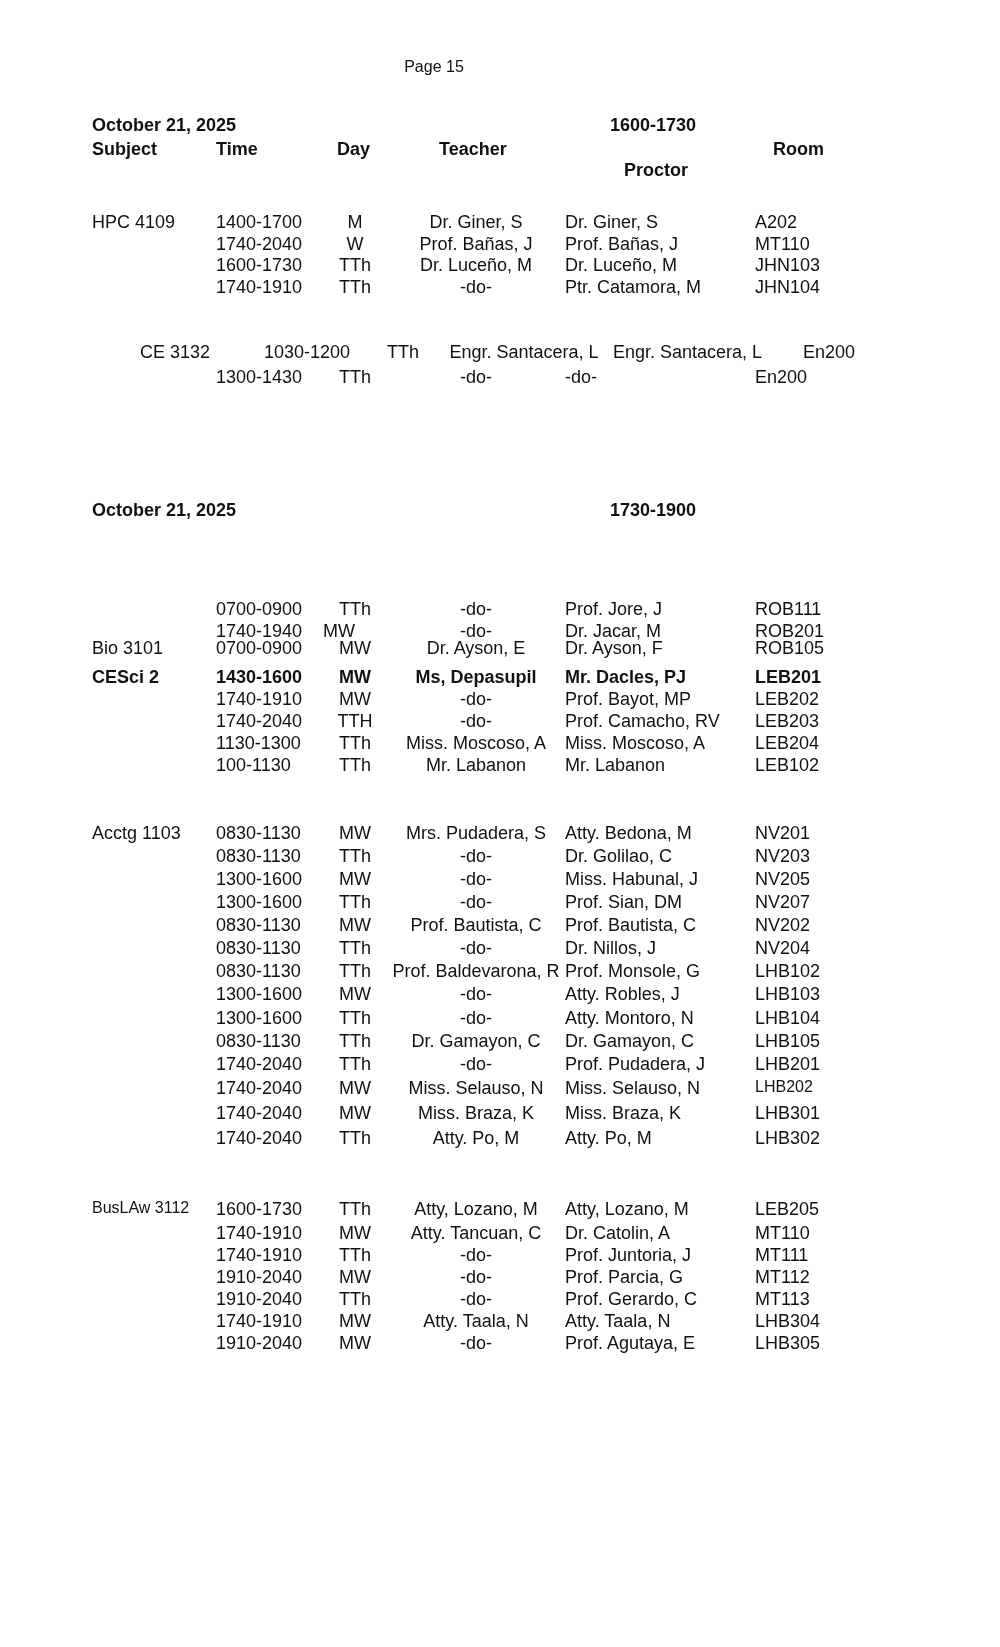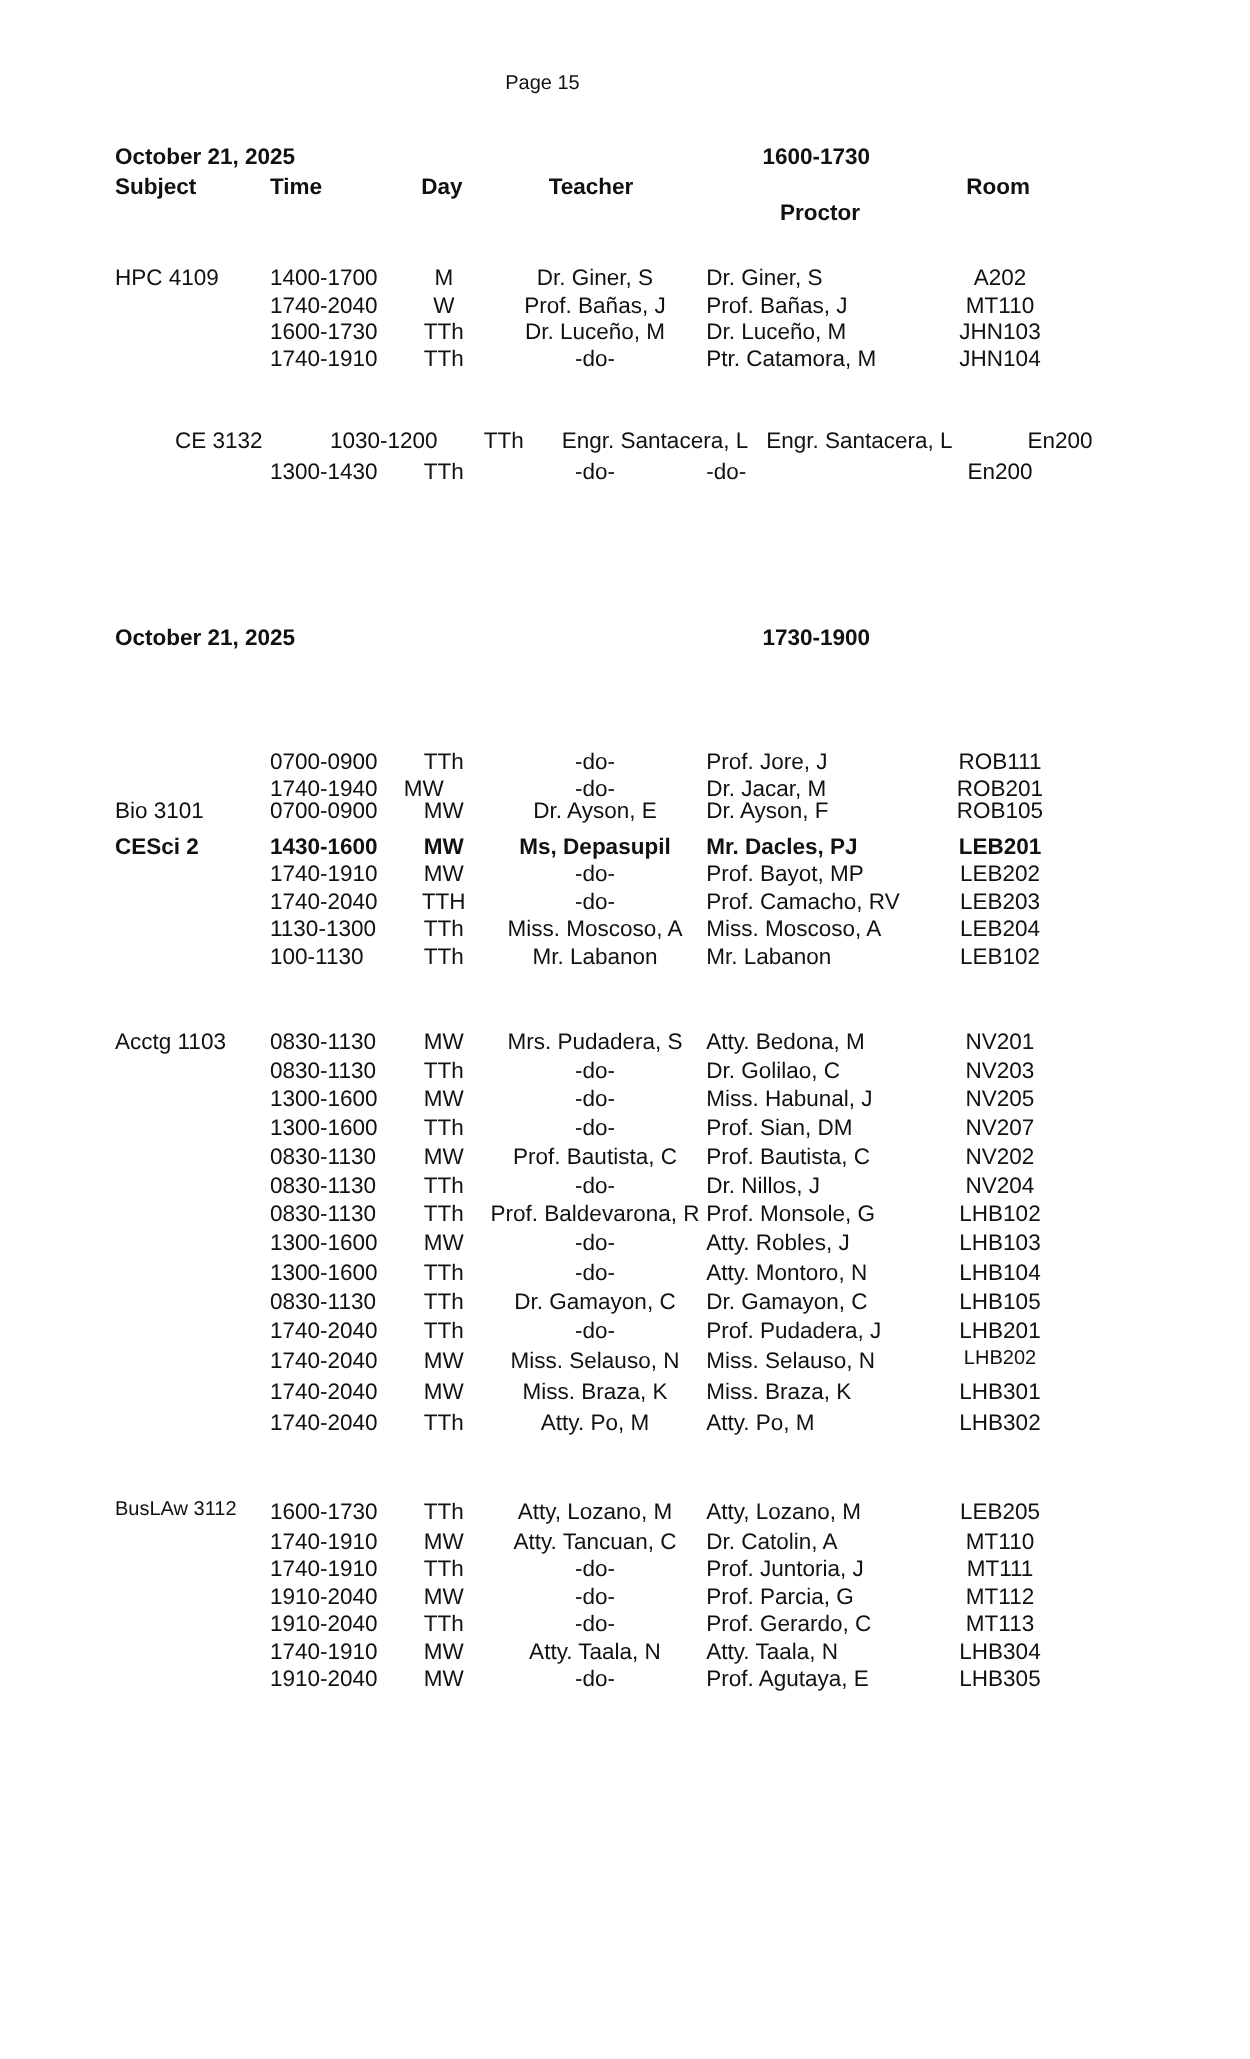--- a/index.html
+++ b/index.html
@@ -7,21 +7,21 @@
            font-family: "Liberation Sans", sans-serif; color: #111; }
     .page-num { position: absolute; top: 58px; left: 0; width: 868px; text-align: center; font-size: 16px; }
     .hdr { position: absolute; font-weight: bold; font-size: 18px; text-align: center; }
     .row { position: absolute; left: 0; width: 1000px; height: 22px; font-size: 18px; }
     .row span { position: absolute; top: 0; white-space: nowrap; }
     .c-subj { left: 92px; }
     .c-time { left: 216px; }
     .c-day  { left: 325px; width: 60px; text-align: center; }
     .c-teach { left: 385px; width: 182px; text-align: center; }
     .c-proc { left: 565px; }
-    .c-room { left: 755px; width: 90px; text-align: center; }
+    .c-room { left: 755px; width: 90px; }
     .small { font-size: 16px; }
     .day-left { text-align: left !important; left: 323px !important; }
   </style>
 </head>
 <body>
 
 <div class="page-num">Page 15</div>
 
 <div class="hdr" style="top:115px; left:92px;">October 21, 2025</div>
 <div class="hdr" style="top:115px; left:610px;">1600-1730</div>

